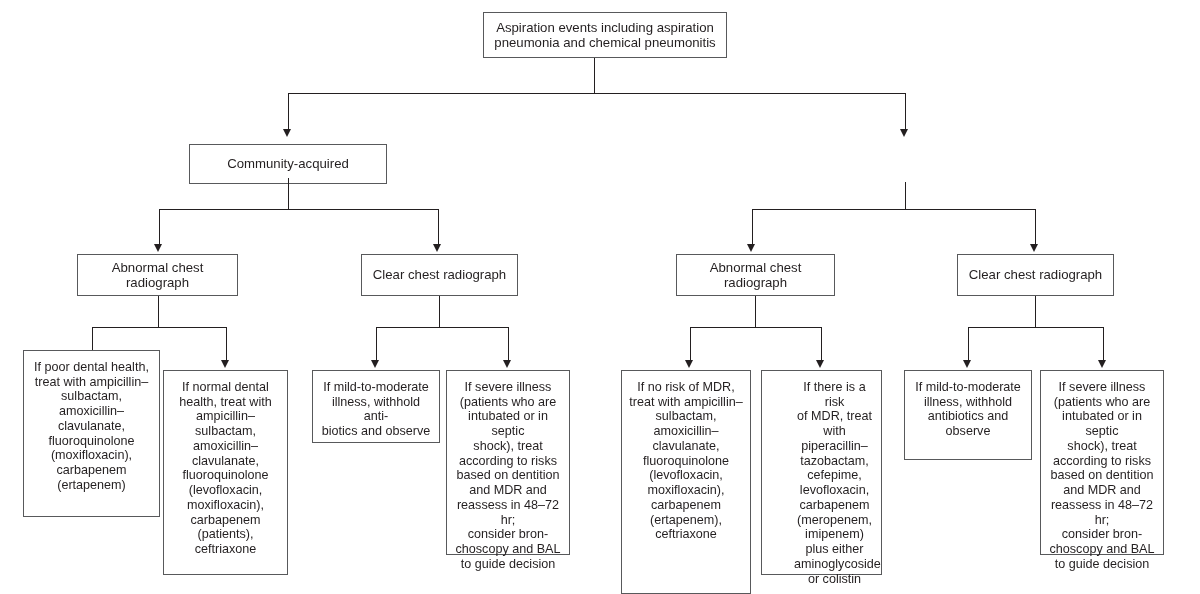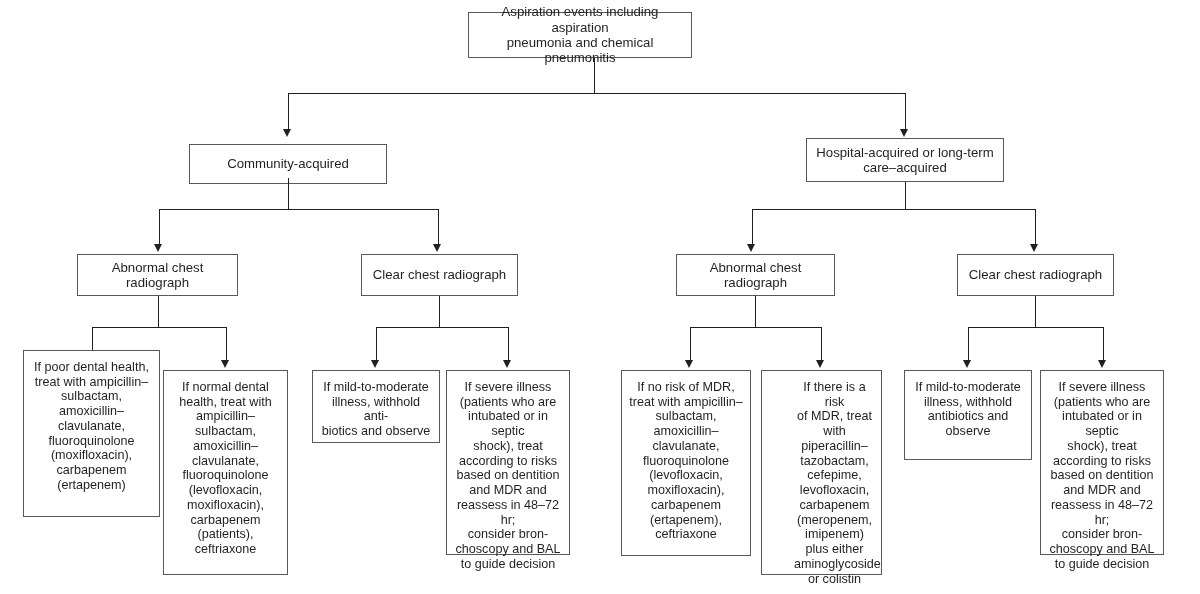--- a/index.html
+++ b/index.html
@@ -62,39 +62,35 @@
     border-left: 4.6px solid transparent;
     border-right: 4.6px solid transparent;
     border-top: 8.5px solid #231f20;
   }
 </style>
 </head>
 <body>
 
 <div id="canvas">
 
-  <div class="node lvl1" style="left:468px; top:12px; width:224px; height:46px;">
+  <div class="node lvl1" style="left:483px; top:12px; width:244px; height:46px;">
     <span>Aspiration events including aspiration
 pneumonia and chemical pneumonitis</span>
   </div>
 
   <div class="vline" style="left:594px; top:58px; height:35px;"></div>
 
   <div class="hline" style="left:288px; top:93px; width:617px;"></div>
   <div class="vline" style="left:288px; top:93px; height:37px;"></div>
   <div class="arrow" style="left:283.4px; top:129px;"></div>
   <div class="vline" style="left:905px; top:93px; height:37px;"></div>
   <div class="arrow" style="left:900.4px; top:129px;"></div>
 
   <div class="node lvl2" style="left:189px; top:144px; width:198px; height:40px;justify-content:center;">
     <span>Community-acquired</span>
-  </div>
-  <div class="node lvl2" style="left:806px; top:138px; width:198px; height:44px;">
-    <span>Hospital-acquired or long-term
-care–acquired</span>
   </div>
 
   <div class="vline" style="left:288px; top:178px; height:31px;"></div>
   <div class="hline" style="left:159px; top:209px; width:279px;"></div>
   <div class="vline" style="left:159px; top:209px; height:36px;"></div>
   <div class="arrow" style="left:154.4px; top:244px;"></div>
   <div class="vline" style="left:438px; top:209px; height:36px;"></div>
   <div class="arrow" style="left:433.4px; top:244px;"></div>
 
   <div class="vline" style="left:905px; top:182px; height:27px;"></div>
@@ -184,21 +180,21 @@
 shock), treat
 according to risks
 based on dentition
 and MDR and
 reassess in 48–72 hr;
 consider bron-
 choscopy and BAL
 to guide decision</span>
   </div>
 
-  <div class="node leaf" style="left:621px; top:370px; width:130px; height:186px;">
+  <div class="node leaf" style="left:621px; top:370px; width:130px; height:224px;">
     <span>If no risk of MDR,
 treat with ampicillin–
 sulbactam,
 amoxicillin–
 clavulanate,
 fluoroquinolone
 (levofloxacin,
 moxifloxacin),
 carbapenem
 (ertapenem),

